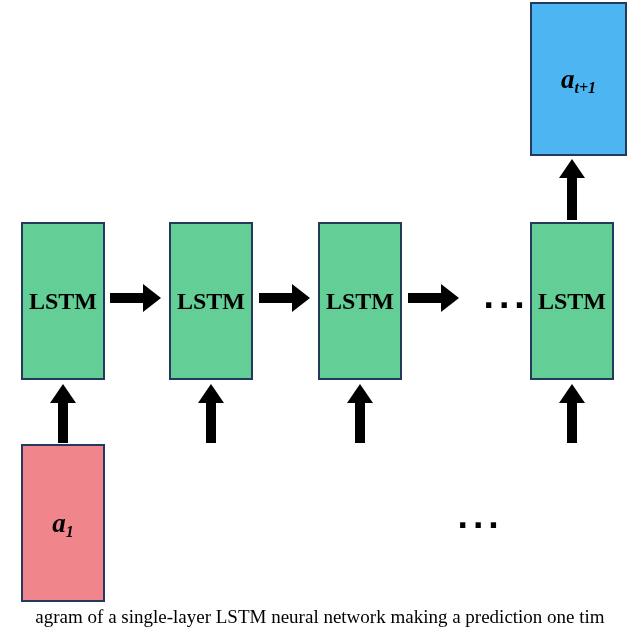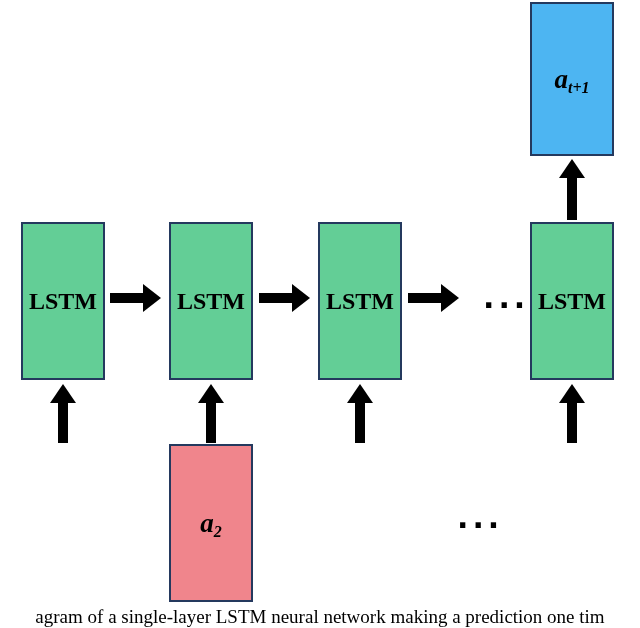--- a/index.html
+++ b/index.html
@@ -17,21 +17,21 @@
   .box {
     position: absolute;
     box-sizing: border-box;
     border: 2px solid var(--box-border, #24395e);
     display: flex;
     align-items: center;
     justify-content: center;
   }
   .box.green { background: var(--lstm-box, #63ce96); width: 84px; height: 158px; top: 222px; }
   .box.pink  { background: var(--input-box, #f0858c); width: 84px; height: 158px; top: 444px; }
-  .box.blue  { background: var(--output-box, #4db5f2); width: 84px; height: 154px; top: 2px; left: 530px; }
+  .box.blue  { background: var(--output-box, #4db5f2); width: 97px; height: 154px; top: 2px; left: 530px; }
 
   .lstm-label {
     font-weight: bold;
     font-size: 24px;
     letter-spacing: 0px;
   }
 
   .math-label {
     font-weight: bold;
     font-style: italic;
@@ -86,22 +86,22 @@
   <div class="box green" style="left:169px">
     <span class="lstm-label">LSTM</span>
   </div>
   <div class="box green" style="left:318px">
     <span class="lstm-label">LSTM</span>
   </div>
   <div class="box green" style="left:530px">
     <span class="lstm-label">LSTM</span>
   </div>
 
-  <div class="box pink" style="left:169px">
-    <span class="math-label"><span>a</span><sub>2</sub></span>
+  <div class="box pink" style="left:21px">
+    <span class="math-label"><span>a</span><sub>1</sub></span>
   </div>
 
   <svg class="arrow" style="left:110px; top:284px" width="51" height="28" viewBox="0 0 51 28">
     <rect x="0" y="9" width="34" height="10"></rect>
     <polygon points="33,0 51,14 33,28"></polygon>
   </svg>
   <svg class="arrow" style="left:259px; top:284px" width="51" height="28" viewBox="0 0 51 28">
     <rect x="0" y="9" width="34" height="10"></rect>
     <polygon points="33,0 51,14 33,28"></polygon>
   </svg>

